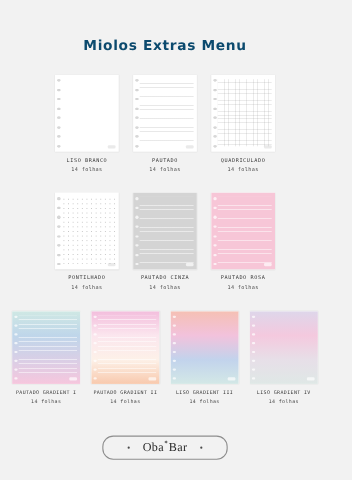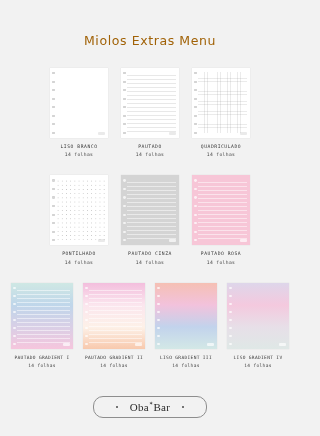--- a/index.html
+++ b/index.html
@@ -207,21 +207,21 @@
     position: relative;
     top: -1px;
     color: #2b2b2b;
   }
 </style>
 </head>
 <body style="background: rgb(242, 242, 242);">
 
 <div class="page" style="background: rgb(242, 242, 242);">
 
-  <div class="title" style="color: #a16207;">Miolos Extras Menu</div>
+  <div class="title" style="color: #0c4a6e; font-weight: bold;">Miolos Extras Menu</div>
 
   <div class="row row-1">
     <div class="cell">
       <div class="sheet light-paper">
         <div class="sheet-surface"></div>
         <div class="sheet-pattern pat-plain"></div>
         <div class="holes">
           <div class="hole"></div>
           <div class="hole"></div>
           <div class="hole"></div>

